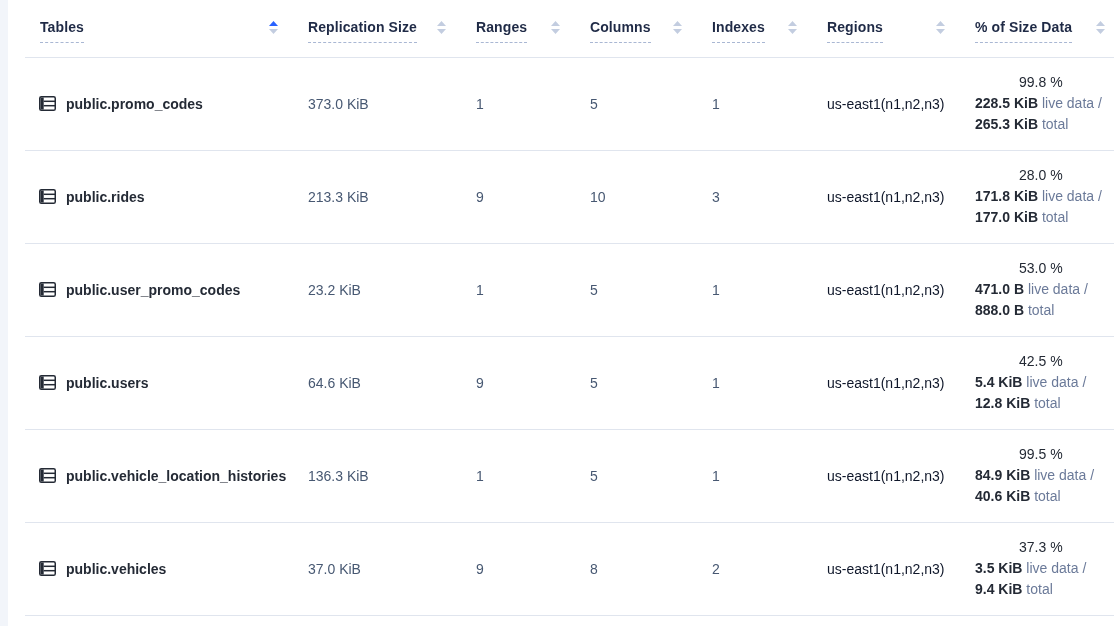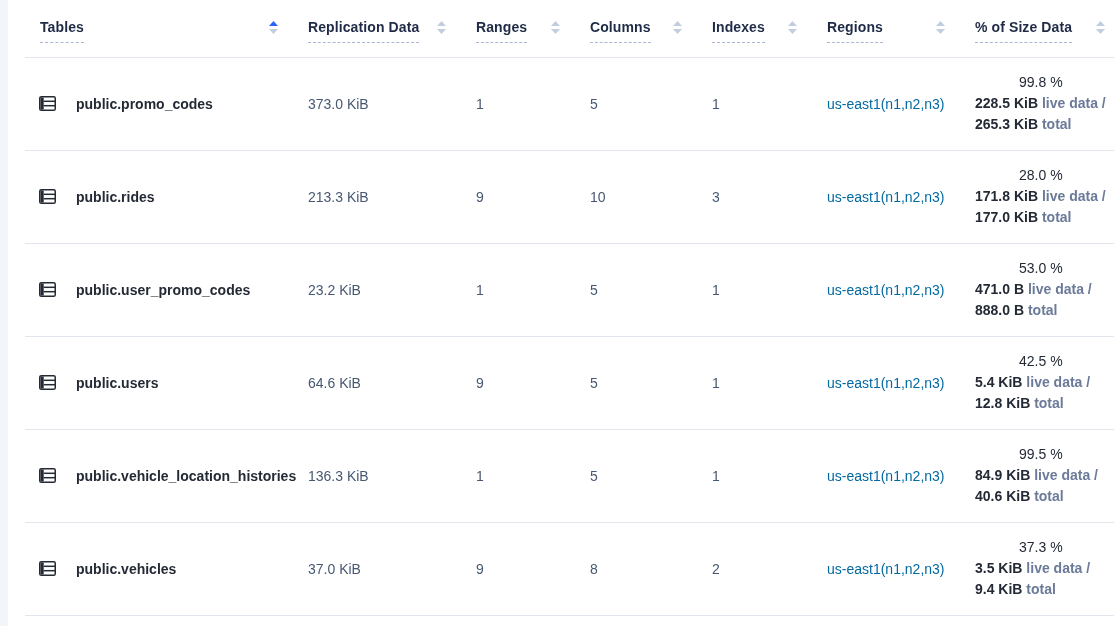--- a/index.html
+++ b/index.html
@@ -78,34 +78,34 @@
     height:93px;
     vertical-align:middle;
     border-bottom:1px solid var(--divider);
     color:var(--value-text);
   }
   td.name-cell{color:var(--row-title);}
   .name-wrap{
     display:flex;
     align-items:center;
     padding-left:14px;
-    gap:20px;
+    gap:10px;
   }
   .tbl-name{
     font-weight:700;
     color:var(--row-title);
     white-space:nowrap;
     cursor:pointer;
   }
   .table-icon{flex:0 0 auto;display:inline-flex;line-height:0;}
-  td.regions-cell{color:#0369a1;margin-left:44px;}
+  td.regions-cell{color:#0f172a;margin-left:44px;}
   .live-cell{line-height:21px;white-space:nowrap;color:var(--row-title);}
   .live-cell .pct{color:var(--row-title);margin-left:44px;}
   .live-cell b{font-weight:700;color:var(--row-title);}
-  .live-cell .suffix{color:var(--muted-text);font-weight:700;}
+  .live-cell .suffix{color:var(--muted-text);font-weight:400;}
 </style>
 </head>
 <body>
 
 <div class="surface">
   <table class="db-tables">
     <colgroup>
       <col class="c-tables">
         <col class="c-repl">
         <col class="c-ranges">
@@ -122,21 +122,21 @@
             <span class="sort sorted-asc">
               <svg width="9" height="13" viewBox="0 0 9 13">
                   <path class="tri-up" d="M4.5 0 L9 5 H0 Z"></path>
                   <path class="tri-down" d="M0 8 H9 L4.5 13 Z"></path>
                 </svg>
             </span>
           </span>
         </th>
         <th>
           <span class="th-inner">
-            <span class="th-label">Replication Data</span>
+            <span class="th-label">Replication Size</span>
             <span class="sort">
               <svg width="9" height="13" viewBox="0 0 9 13">
                   <path class="tri-up" d="M4.5 0 L9 5 H0 Z"></path>
                   <path class="tri-down" d="M0 8 H9 L4.5 13 Z"></path>
                 </svg>
             </span>
           </span>
         </th>
         <th>
           <span class="th-inner">

